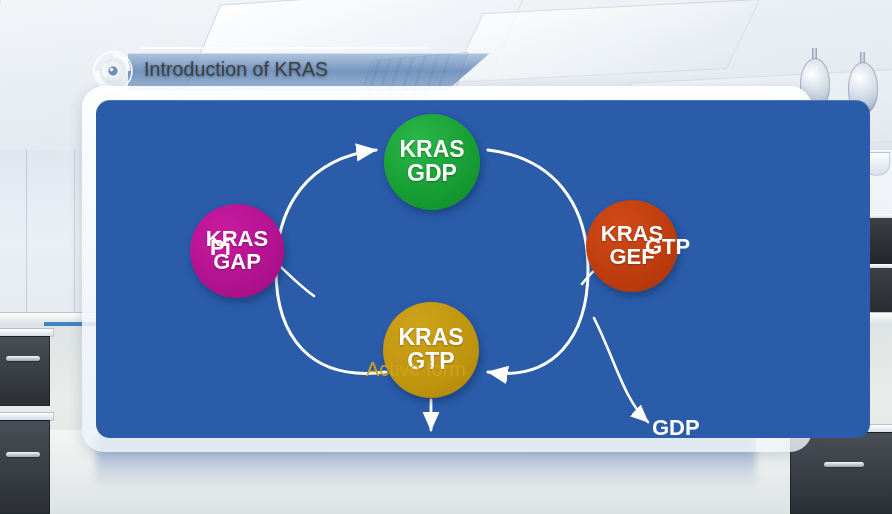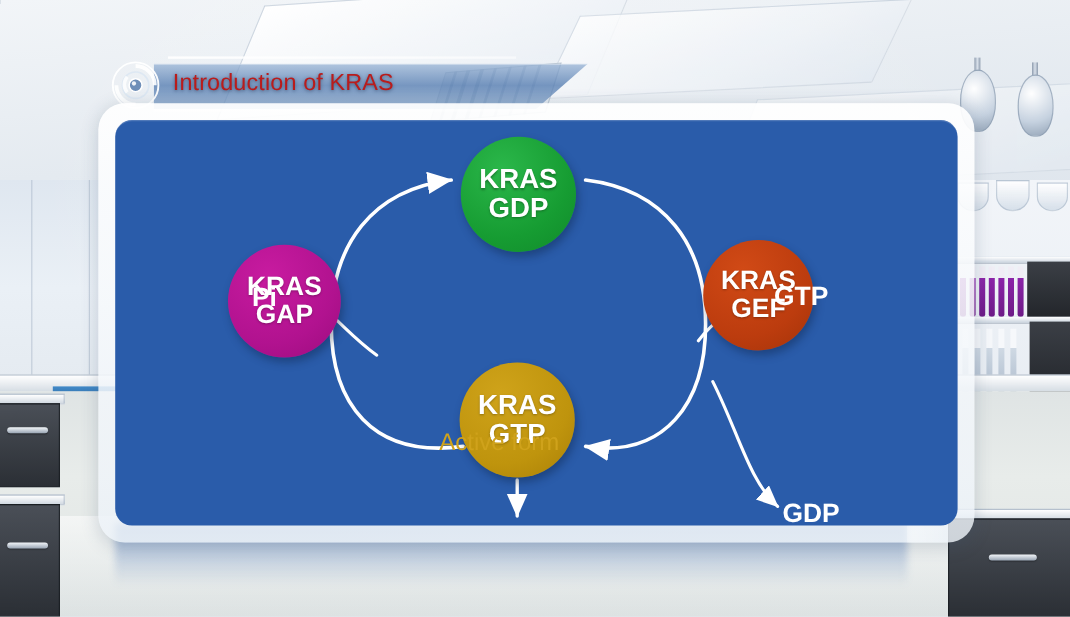--- a/index.html
+++ b/index.html
@@ -174,37 +174,37 @@
   .title-hairline {
     position: absolute; left: 48px; top: 0px; width: 290px; height: 2px;
     background: linear-gradient(90deg, rgba(255,255,255,.95), rgba(255,255,255,.55));
   }
   .title-hairline2 {
     position: absolute; left: 36px; top: 44px; width: 376px; height: 2px;
     background: linear-gradient(90deg, rgba(255,255,255,.8), rgba(255,255,255,.25));
   }
   #title-text {
     position: absolute; left: 52px; top: 11px;
-    font-size: 19.5px; color: #b91c1c; letter-spacing: .1px;
+    font-size: 19.5px; color: #404040; letter-spacing: .1px;
     text-shadow: 0 1px 3px rgba(20,40,70,.55);
     white-space: nowrap;
   }
   .title-icon {
     position: absolute; left: 0px; top: 3px; width: 42px; height: 42px;
   }
 
   
   #panel-frame {
     position: absolute; left: 82px; top: 86px; width: 730px; height: 366px;
     border-radius: 22px;
     background: linear-gradient(180deg, rgba(255,255,255,.92), rgba(236,242,248,.82));
     box-shadow: 0 3px 14px rgba(60,80,110,.22);
   }
   #panel {
-    position: absolute; left: 96px; top: 100px; width: 702px; height: 338px;
+    position: absolute; left: 96px; top: 100px; width: 774px; height: 338px;
     border-radius: 14px;
     background: #2a5caa;
     box-shadow: inset 0 1px 0 rgba(255,255,255,.18);
     overflow: hidden;
   }
 
   
   #arrows {
     position: absolute; left: 0; top: 0; width: 702px; height: 338px;
   }

